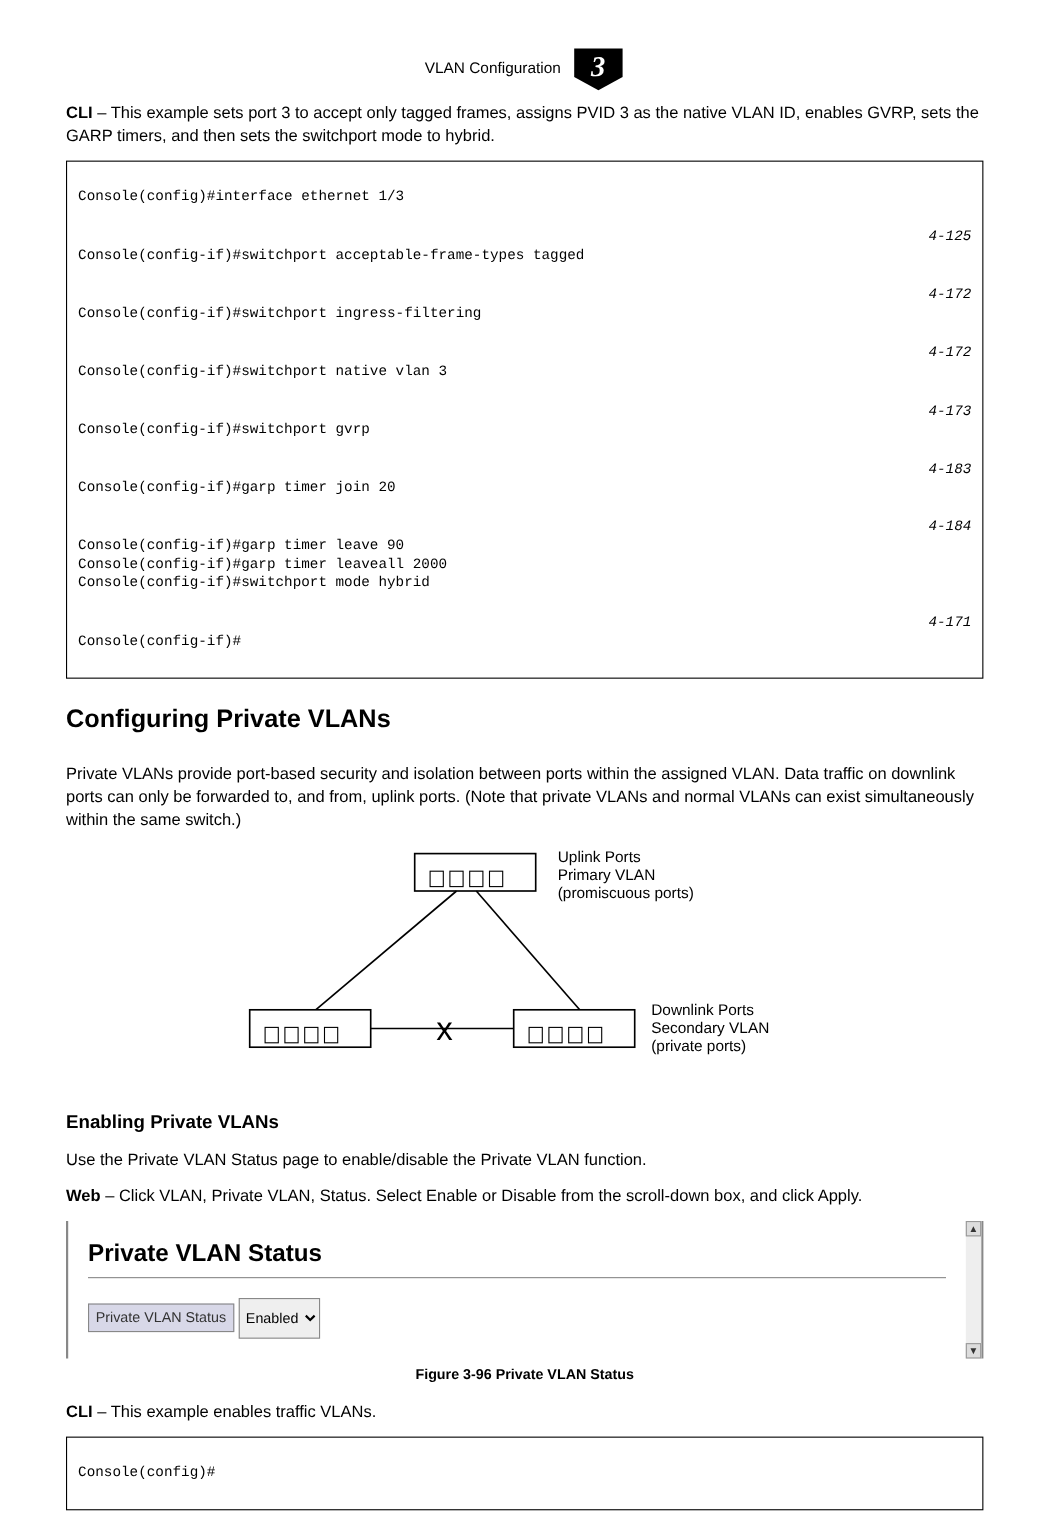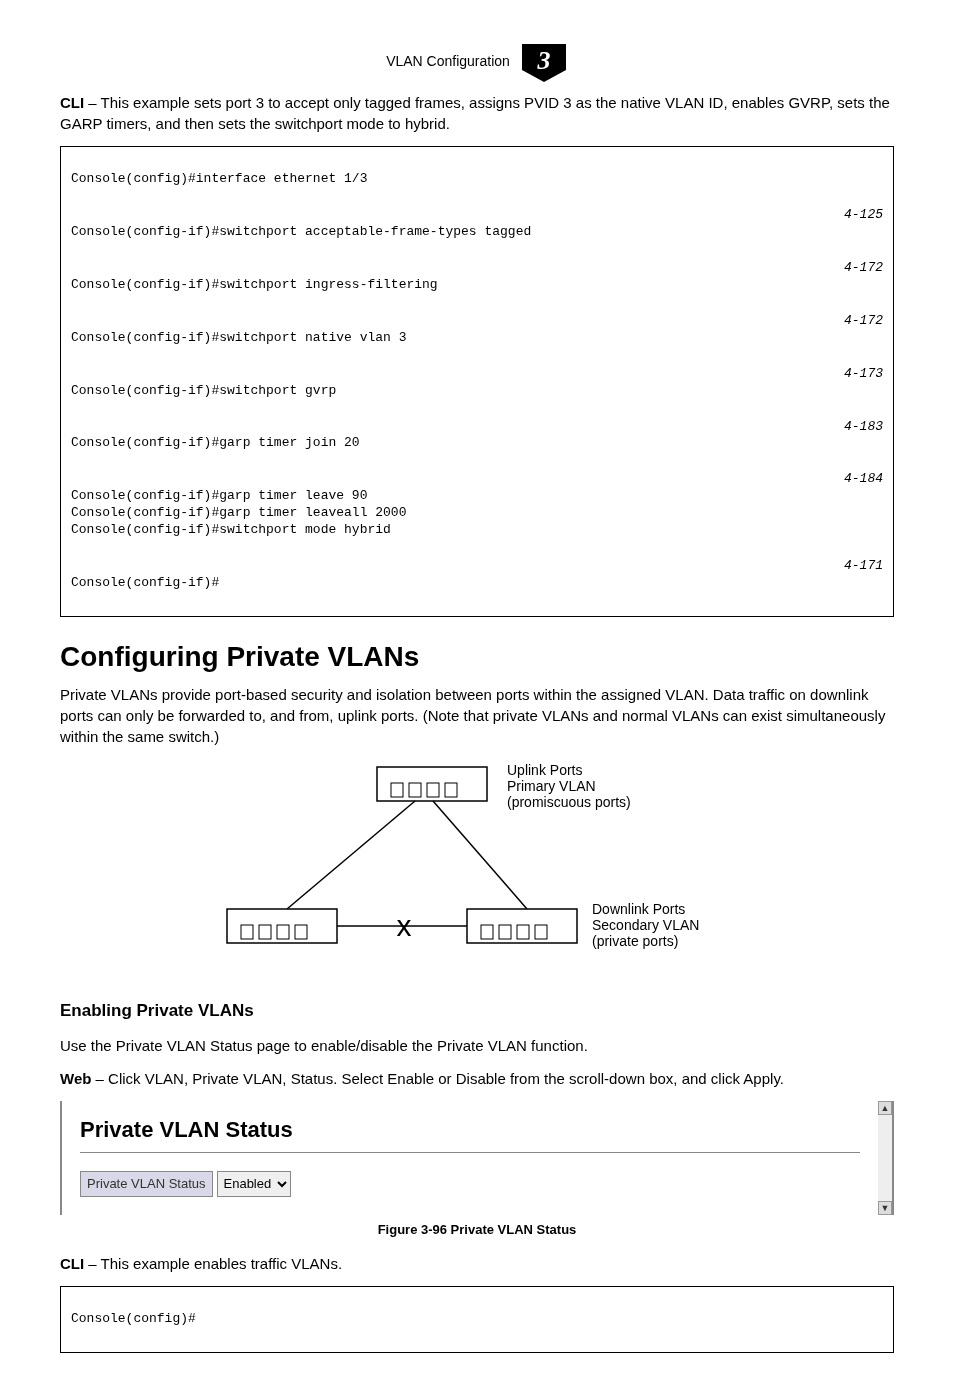--- a/index.html
+++ b/index.html
@@ -73,23 +73,23 @@
       justify-content: space-between;
     }
     
     .code-ref {
       font-style: italic;
       padding-left: 20px;
       margin-top: 36px;
     }
     
     h2 {
-      font-size: 28px;
-      font-weight: bold;
-      margin-bottom: 8px;
+      font-size: 23px;
+      font-weight: bold;
+      margin-bottom: 24px;
       margin-top: 10px;
     }
     
     h3 {
       font-size: 17px;
       font-weight: bold;
       margin-bottom: 12px;
     }
     
     
@@ -158,21 +158,21 @@
       padding: 3px 6px;
       font-size: 13px;
       color: #333;
     }
     
     .status-select {
       border: 1px solid #888;
       background: #efefef;
       font-size: 13px;
       padding: 1px 2px;
-      height: 26px;
+      height: 37px;
     }
     
     .figure-caption {
       text-align: center;
       font-size: 13px;
       font-weight: bold;
       margin-bottom: 14px;
     }
     
     .page-num {

